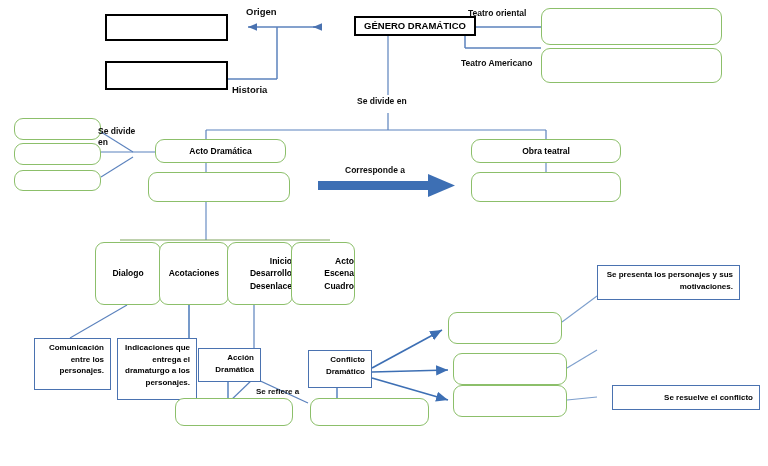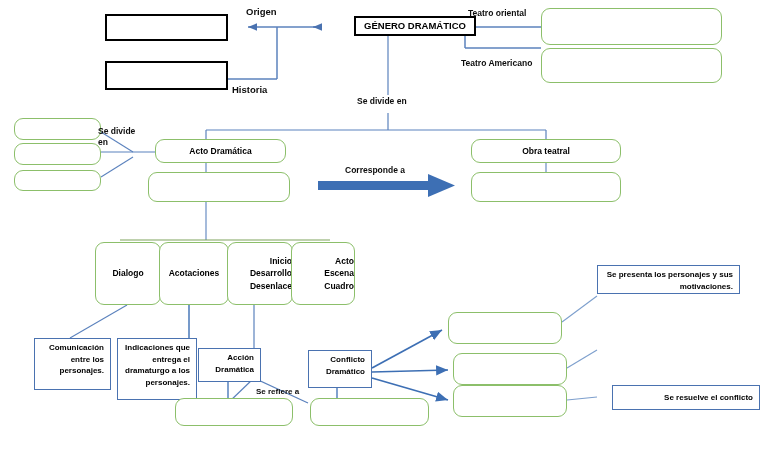--- a/index.html
+++ b/index.html
@@ -284,21 +284,21 @@
   </div>
 
   <div class="node node-green" style="left:453px; top:353px; width:114px; height:32px;">
     <span class="node-inner"></span>
   </div>
 
   <div class="node node-green" style="left:453px; top:385px; width:114px; height:32px;">
     <span class="node-inner"></span>
   </div>
 
-  <div class="node node-blue left-align pad" style="left:597px; top:265px; width:143px; height:29px; font-size:8px; align-items:flex-start;">
+  <div class="node node-blue left-align pad" style="left:597px; top:265px; width:143px; height:35px; font-size:8px; align-items:flex-start;">
     <span class="node-inner">Se presenta los personajes y sus motivaciones.</span>
   </div>
 
 
   <div class="node node-blue left-align pad" style="left:597px; top:385px; width:148px; height:25px; font-size:8px; align-items:center;margin-left:15px;">
     <span class="node-inner">Se resuelve el conflicto</span>
   </div>
 
 </div>
 

